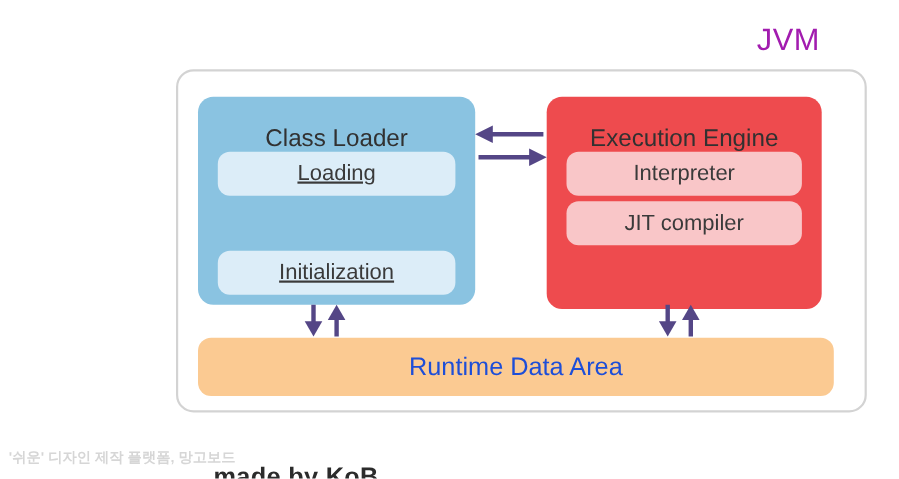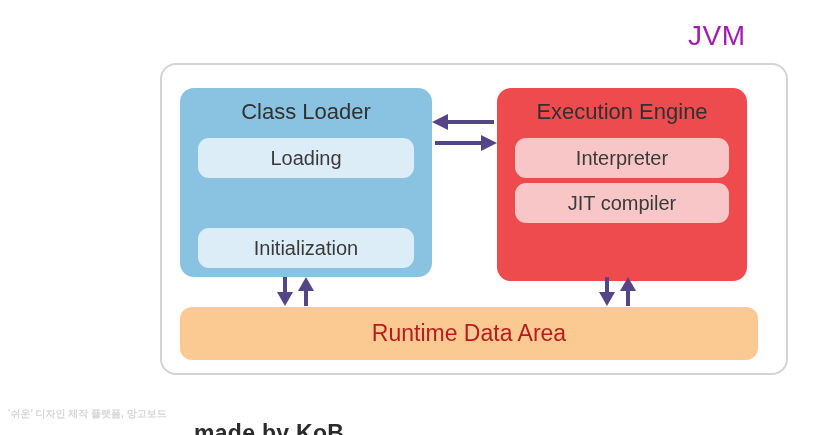--- a/index.html
+++ b/index.html
@@ -27,50 +27,50 @@
   .class-loader {
     left: 180px; top: 88px; width: 252px; height: 189px;
     background: var(--class-loader-bg, #8ac3e1);
   }
   .execution-engine {
     left: 497px; top: 88px; width: 250px; height: 193px;
     background: var(--execution-engine-bg, #ee4b4e);
     padding-left: 40px;
   }
   .module-title {
-    position: absolute; top: 11px; left: 0; width: 100%;
+    position: absolute; top: 25px; left: 0; width: 100%;
     text-align: center; font-size: 22px; color: #313131;
   }
   .sub-box {
     position: absolute; left: 18px; width: 216px; height: 40px;
     border-radius: 11px;
     display: flex; align-items: center; justify-content: center;
     font-size: 20px; color: #3a3a3a;
   }
-  .class-loader .sub-box { background: var(--class-loader-item-bg, #dcedf8); }
+  .class-loader .sub-box { background: var(--class-loader-item-bg, #dcedf8); text-decoration: underline; }
   .execution-engine .sub-box { background: var(--execution-engine-item-bg, #f9c6c8); width: 214px; }
   .sub-1 { top: 50px; }
   .sub-2 { top: 95px; }
   .sub-3 { top: 140px; }
 
   .runtime {
     left: 180px; top: 307px; width: 578px; height: 53px;
     border-radius: 12px;
     background: var(--runtime-bg, #fbca92);
     display: flex; align-items: center; justify-content: center;
-    font-size: 23px; color: #b91c1c;
+    font-size: 23px; color: #1d4ed8;
   }
 
   svg.arrows { display: block; overflow: visible; }
   .arrow-line { stroke: var(--arrow, #544686); stroke-width: 4; }
   .arrow-head { fill: var(--arrow, #544686); }
 
   .footer-watermark {
     left: 8px; top: 407px;
-    font-size: 10px; font-weight: 700;
+    font-size: 13px; font-weight: 700;
     color: #d6d6d6; text-shadow: 0 1px 0 #ffffff;
     white-space: nowrap;
   }
   .footer-credit {
     left: 194px; top: 400px;
     font-size: 23px; font-weight: 800;
     color: #2b2b2b; letter-spacing: 0.3px;
     white-space: nowrap;
     margin-top: 20px;
   }

